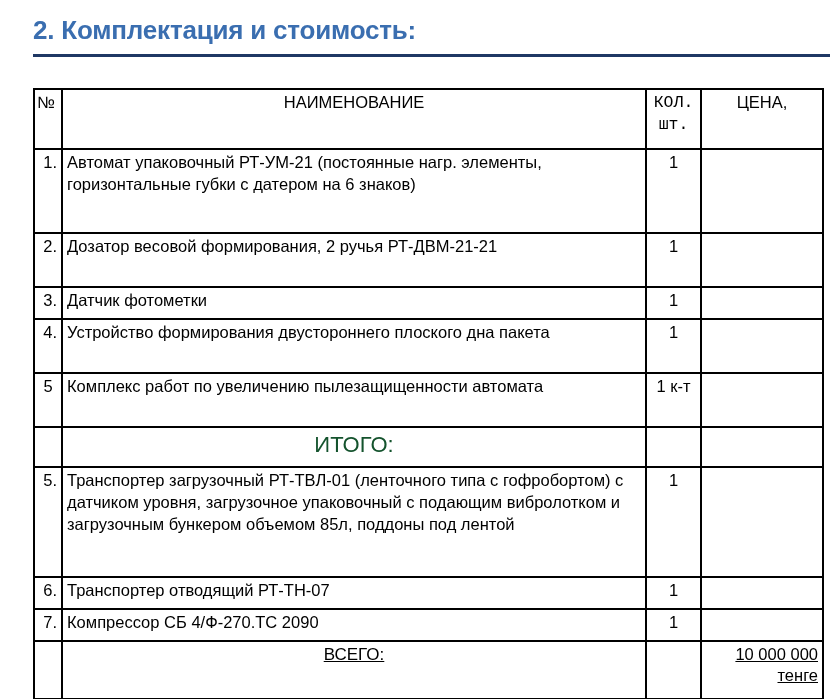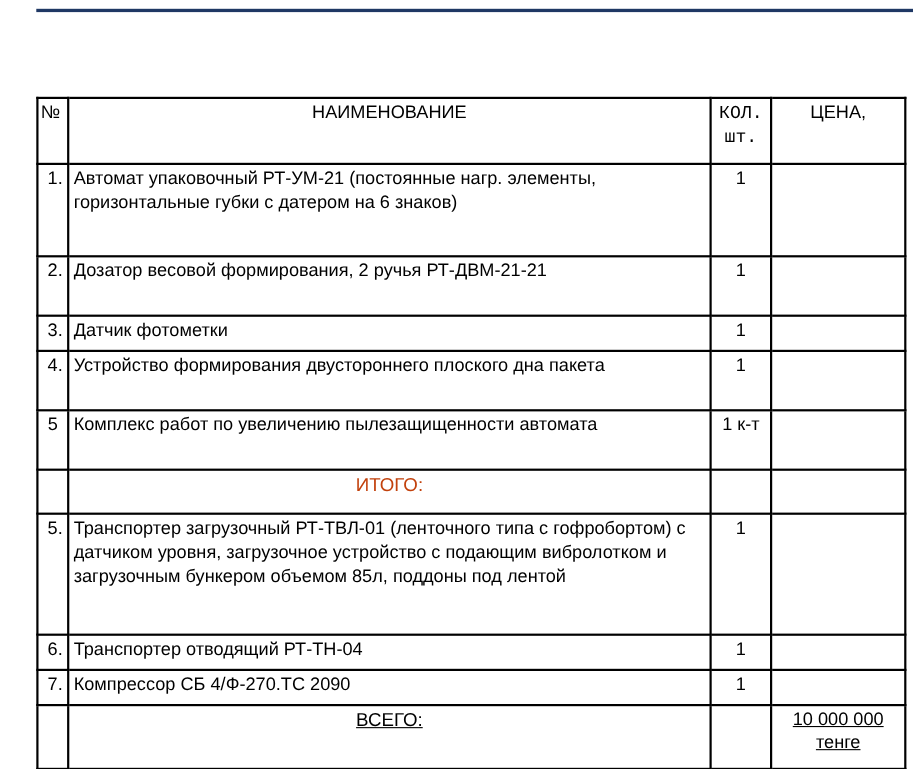--- a/index.html
+++ b/index.html
@@ -89,56 +89,57 @@
   td.name { text-align: left; }
   td.qty  { text-align: center; vertical-align: middle; }
   td.qty.top { vertical-align: top; }
   td.price { text-align: left; }
 
   .bold { font-weight: normal; }
 
   
   td.itogo {
     text-align: center;
-    color: #c2410c;
-    font-weight: bold;
-    font-size: 17px;
+    color: #14532d;
+    font-weight: bold;
+    font-size: 22px;
     padding-top: 3px;
     padding-bottom: 3px;
   }
   td.vsego {
     text-align: center;
     font-weight: bold;
     font-size: 17px;
     vertical-align: top;
     padding-top: 3px;
   }
   td.total-price {
     font-weight: bold;
     font-size: 16.5px;
-    text-align: center;
+    text-align: right;
     vertical-align: top;
     padding-top: 3px;
     line-height: 1.3;
   }
   td.tall-1  { height: 78px; }
   td.tall-2  { height: 48px; }
   td.tall-3  { height: 26px; }
   td.tall-4  { height: 48px; }
   td.tall-5  { height: 48px; }
   td.tall-6  { height: 34px; }
   td.tall-7  { height: 104px; }
   td.tall-8  { height: 26px; }
   td.tall-9  { height: 26px; }
   td.tall-10 { height: 52px; text-decoration: underline; }
 </style>
 </head>
 <body>
 
 <div class="slide-title-wrap">
+  <div class="slide-title">2. Комплектация и стоимость:</div>
   <div class="title-rule"></div>
 </div>
 
 <div class="table-wrap">
   <table class="spec">
     <colgroup>
       <col class="c-num">
       <col class="c-name">
       <col class="c-qty">
       <col class="c-price">
@@ -195,28 +196,28 @@
 
       <tr>
         <td class="num tall-6"></td>
         <td class="itogo tall-6">ИТОГО:</td>
         <td class="qty tall-6"></td>
         <td class="price tall-6"></td>
       </tr>
 
       <tr>
         <td class="num tall-7">5.</td>
-        <td class="name tall-7"><span>Транспортер загрузочный </span><span class="bold">РТ-ТВЛ-01</span><span> (ленточного типа с гофробортом) с датчиком уровня, загрузочное устройство с подающим вибролотком и загрузочным бункером объемом 85л, поддоны под лентой</span></td>
+        <td class="name tall-7"><span>Транспортер загрузочный </span><span class="bold">РТ-ТВЛ-01</span><span> (ленточного типа с гофробортом) с датчиком уровня, загрузочное упаковочный с подающим вибролотком и загрузочным бункером объемом 85л, поддоны под лентой</span></td>
         <td class="qty tall-7">1</td>
         <td class="price tall-7"></td>
       </tr>
 
       <tr>
         <td class="num tall-8">6.</td>
-        <td class="name tall-8"><span>Транспортер отводящий </span><span class="bold">РТ-ТН-04</span><span></span></td>
+        <td class="name tall-8"><span>Транспортер отводящий </span><span class="bold">РТ-ТН-07</span><span></span></td>
         <td class="qty tall-8">1</td>
         <td class="price tall-8"></td>
       </tr>
 
       <tr>
         <td class="num tall-9">7.</td>
         <td class="name tall-9"><span>Компрессор </span><span class="bold">СБ 4/Ф-270.ТС 2090</span><span></span></td>
         <td class="qty tall-9">1</td>
         <td class="price tall-9"></td>
       </tr>

